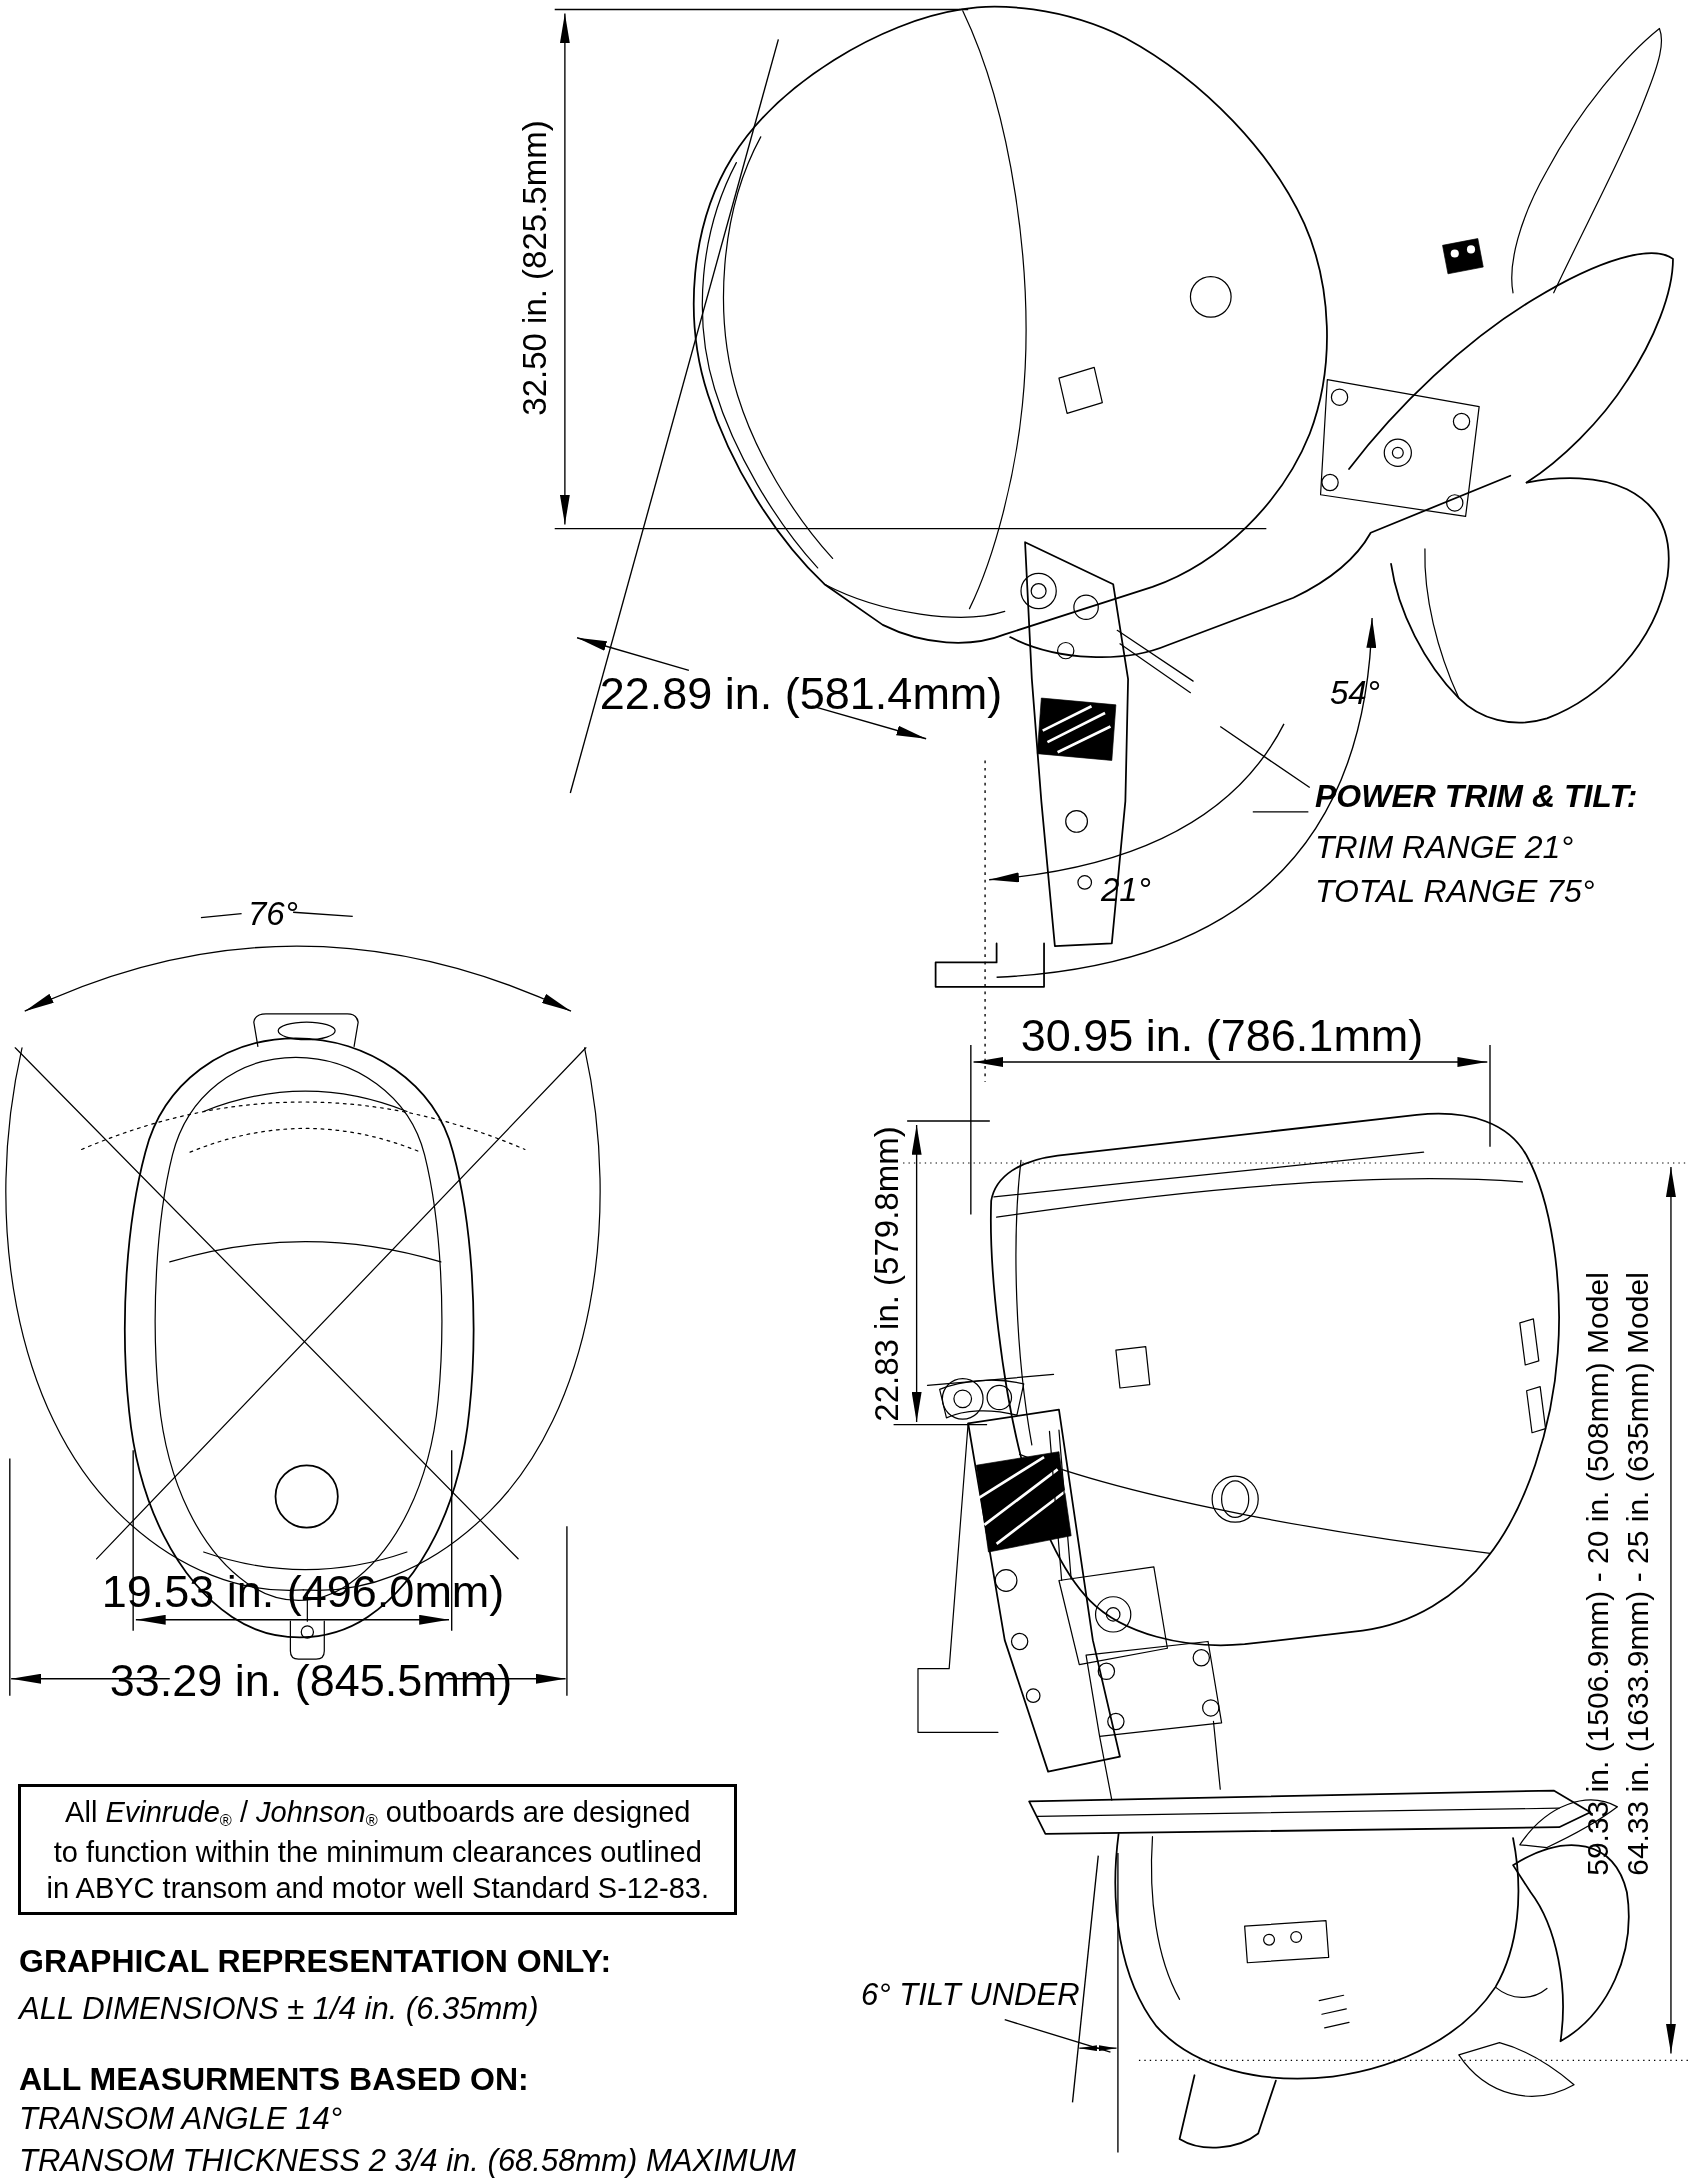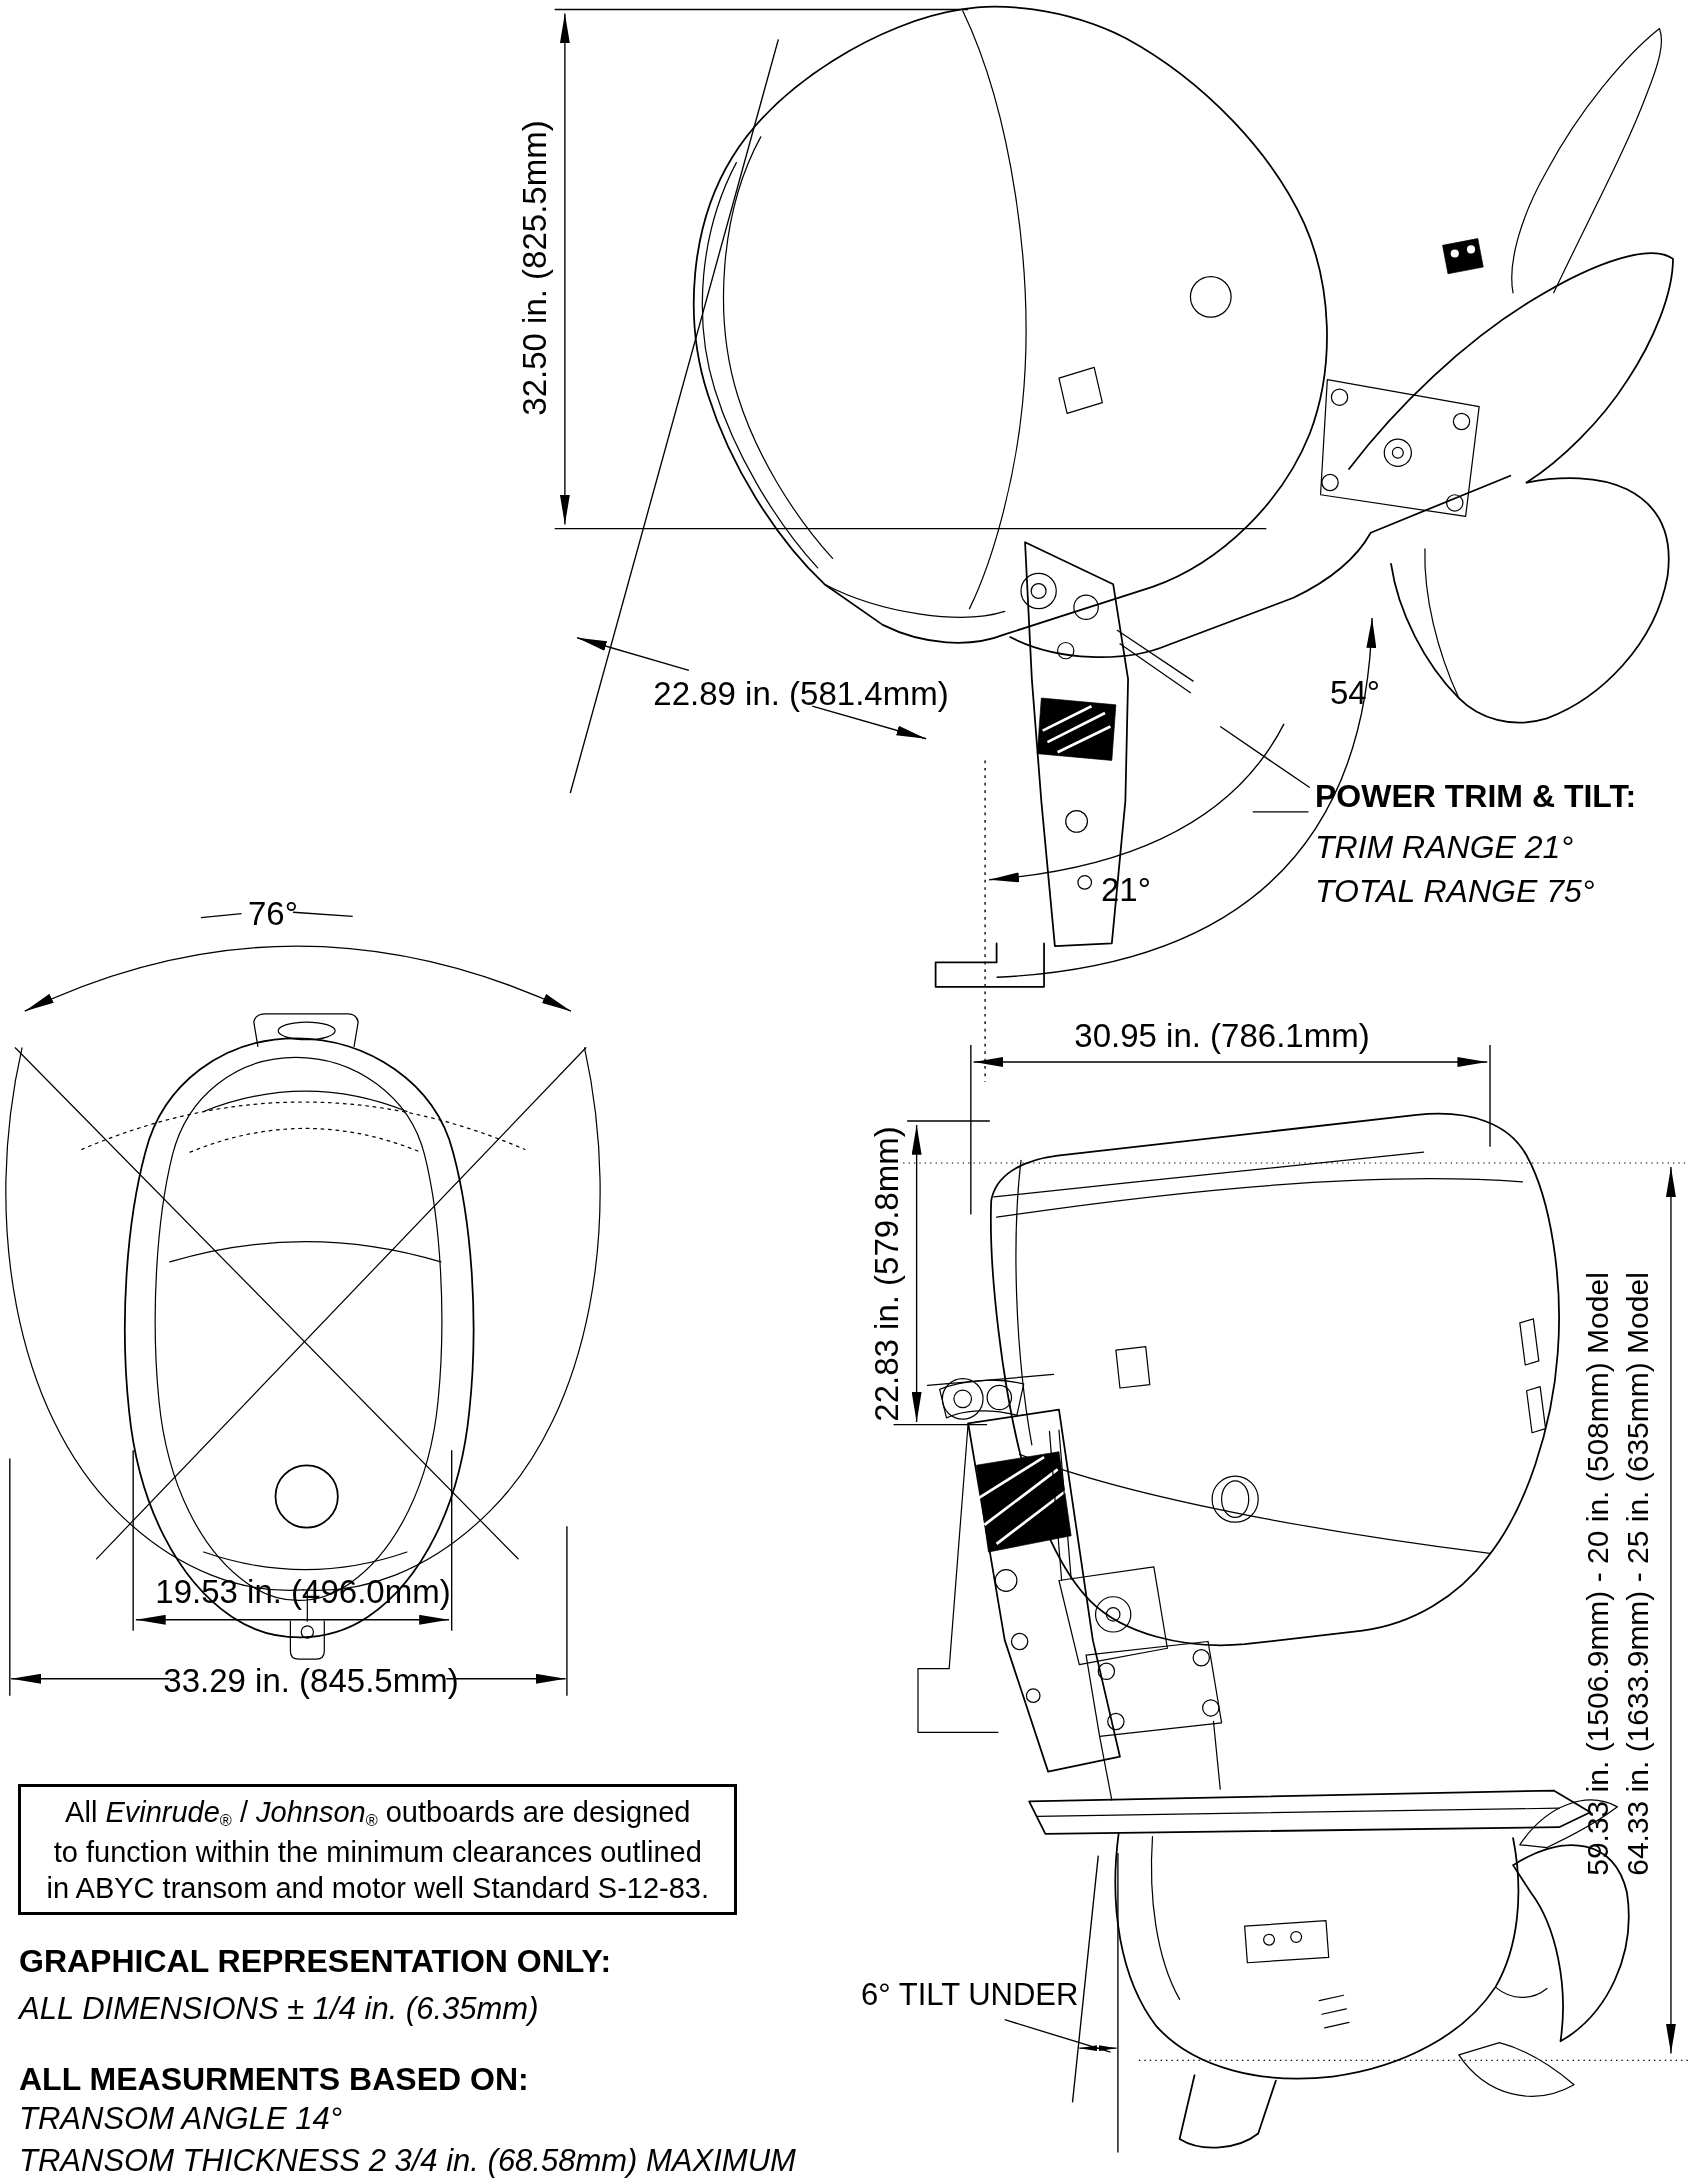--- a/index.html
+++ b/index.html
@@ -6,22 +6,22 @@
   #canvas{position:relative;width:1695px;height:2183px;background:#fff;overflow:hidden;
           font-family:"Liberation Sans",sans-serif;color:#000;}
   #art{position:absolute;left:0;top:0;}
   .stroke{fill:none;stroke:#000;stroke-width:2.6;stroke-linecap:round;stroke-linejoin:round;}
   .thin{stroke-width:1.8;}
   .dim{fill:none;stroke:#000;stroke-width:2;stroke-linecap:butt;}
   .dash{stroke-dasharray:4 7;}
   .dot{stroke-dasharray:2 6;stroke-width:1.8;}
   .fillblk{fill:#000;stroke:#000;stroke-width:1;}
   .whl{stroke:#fff;stroke-width:4;fill:none;}
-  .plabel{position:absolute;white-space:nowrap;font-size:33px;line-height:1.1;}
-  .clabel{position:absolute;white-space:nowrap;font-size:33px;transform:translate(-50%,-50%);}
+  .plabel{position:absolute;white-space:nowrap;font-size:33px;line-height:1.1;font-style:italic;}
+  .clabel{position:absolute;white-space:nowrap;font-size:45px;transform:translate(-50%,-50%);}
   .rot{position:absolute;white-space:nowrap;font-size:33px;transform:translate(-50%,-50%) rotate(-90deg);}
   .sm{font-size:30px;}
   .bold{font-weight:bold;}
   .ital{font-style:italic;}
   #note-box{position:absolute;left:18.3px;top:1784px;width:719px;height:131px;border:3.4px solid #000;
             box-sizing:border-box;display:flex;flex-direction:column;justify-content:center;
             text-align:center;font-size:29px;line-height:36px;}
   .reg{font-size:16.3px;position:relative;top:4.1px;}
   .ftr{position:absolute;left:19px;white-space:nowrap;font-size:31px;}
 </style>

